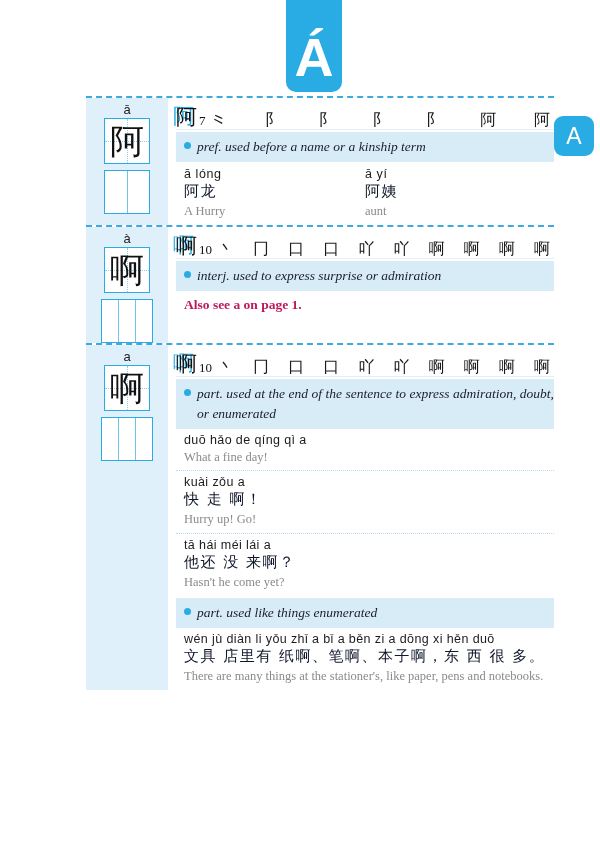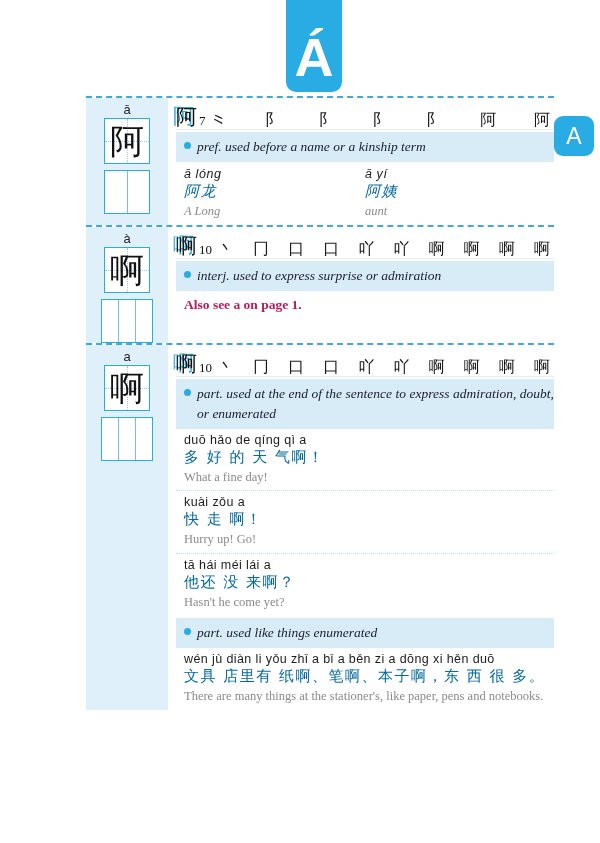--- a/index.html
+++ b/index.html
@@ -200,21 +200,21 @@
   .ex-pinyin{
     font-family:"Liberation Sans", sans-serif;
     font-size:12.5px;
     color:#1b1b1b;
     letter-spacing:0.4px;
     white-space:nowrap;
   }
   .ex-hanzi{
     font-family:"DejaVu Sans", sans-serif;
     font-size:15px;
-    color:#0369a1;
+    color:#0f172a;
     letter-spacing:1.5px;
     margin-top:1px;
     white-space:nowrap;
   }
   .ex-gloss{
     font-family:"Liberation Serif", serif;
     font-size:12.5px;
     color:#8a8a8a;
     margin-top:2px;
     text-align:justify;
@@ -229,21 +229,20 @@
   }
 
   
   .word-pair{
     display:flex;
     padding:5px 8px 6px 8px;
   }
   .word-pair .w{
     width:50%;
     box-sizing:border-box;
-    font-style:italic;
   }
   .word-pair .w .ex-pinyin{ letter-spacing:0.6px;}
 </style>
 </head>
 <body>
 
 <div id="header-badge">
   <span class="glyph">Á</span>
 </div>
 
@@ -282,21 +281,21 @@
             </div>
           </div>
           <div class="def-band">
             <div class="def-dot"></div>
             <div class="def-text">pref. used before a name or a kinship term</div>
           </div>
           <div class="word-pair">
             <div class="w">
               <div class="ex-pinyin">ā lóng</div>
               <div class="ex-hanzi">阿龙</div>
-              <div class="ex-gloss">A Long</div>
+              <div class="ex-gloss">A Hurry</div>
             </div>
             <div class="w">
               <div class="ex-pinyin">ā yí</div>
               <div class="ex-hanzi">阿姨</div>
               <div class="ex-gloss">aunt</div>
             </div>
           </div>
         </div>
       </div>
     </div>
@@ -374,21 +373,20 @@
               <span>啊</span>
             </div>
           </div>
           <div class="def-band">
             <div class="def-dot"></div>
             <div class="def-text">part. used at the end of the sentence to express admiration, doubt, or enumerated</div>
           </div>
           <div class="examples">
             <div class="example">
               <div class="ex-pinyin">duō hǎo de qíng qì  a</div>
-              <div class="ex-hanzi">多 好 的 天 气啊！</div>
               <div class="ex-gloss">What a fine day!</div>
             </div>
             <div class="example">
               <div class="ex-pinyin">kuài zǒu a</div>
               <div class="ex-hanzi">快 走 啊！</div>
               <div class="ex-gloss">Hurry up! Go!</div>
             </div>
             <div class="example">
               <div class="ex-pinyin">tā hái méi lái a</div>
               <div class="ex-hanzi">他还 没 来啊？</div>

